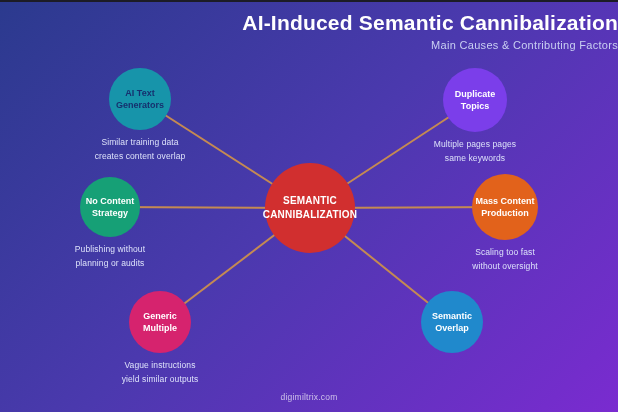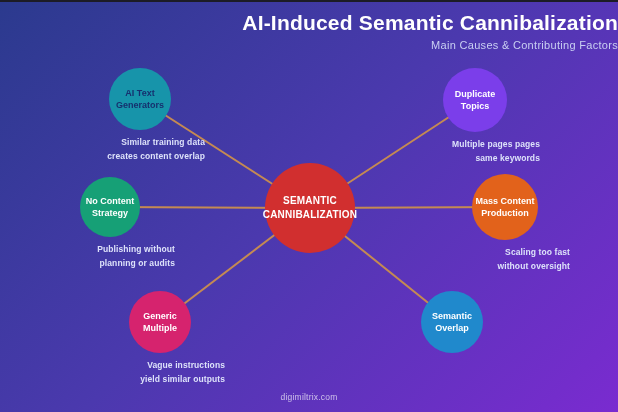--- a/index.html
+++ b/index.html
@@ -12,22 +12,22 @@
   .header { position:absolute; top:11px; left:0; right:0; text-align:right; }
   .title { font-size:21px; font-weight:bold; color:#ffffff; letter-spacing:0.2px; }
   .subtitle { margin-top:4px; font-size:11px; color:#c9cff2; letter-spacing:0.3px; }
   svg.links { position:absolute; left:0; top:0; width:618px; height:412px; }
   .node { position:absolute; width:130px; text-align:center; }
   .circle {
     border-radius:50%; margin:0 auto; display:flex; align-items:center; justify-content:center;
     font-weight:bold; font-size:9px; line-height:12px; color:#ffffff;
     white-space:pre-line; padding:0 2px; box-sizing:border-box;
   }
-  .caption { margin-top:5px; font-size:8.5px; font-weight:bold; line-height:14px;
-             color:#dde2fa; white-space:pre-line; letter-spacing:0.1px;text-align:right; }
+  .caption { margin-top:5px; font-size:8.5px; font-weight:normal; line-height:14px;
+             color:#dde2fa; white-space:pre-line; letter-spacing:0.1px; }
   .n0 { left:75px;  top:68px;  } .n0 .circle { width:62px; height:62px; }
   .n1 { left:410px; top:68px;  } .n1 .circle { width:64px; height:64px; }
   .n2 { left:45px;  top:177px; } .n2 .circle { width:60px; height:60px; }
   .n3 { left:440px; top:174px; } .n3 .circle { width:66px; height:66px; }
   .n4 { left:95px;  top:291px; } .n4 .circle { width:62px; height:62px; }
   .n5 { left:387px; top:291px; } .n5 .circle { width:62px; height:62px; }
   .nc { left:245px; top:163px; }
   .nc .circle { width:90px; height:90px; font-size:10px; line-height:14px; letter-spacing:0.2px; }
   .footer { position:absolute; bottom:10px; left:0; right:0; text-align:center;
             font-size:8.5px; font-weight:normal; color:rgba(255,255,255,0.68); letter-spacing:0.2px; }

